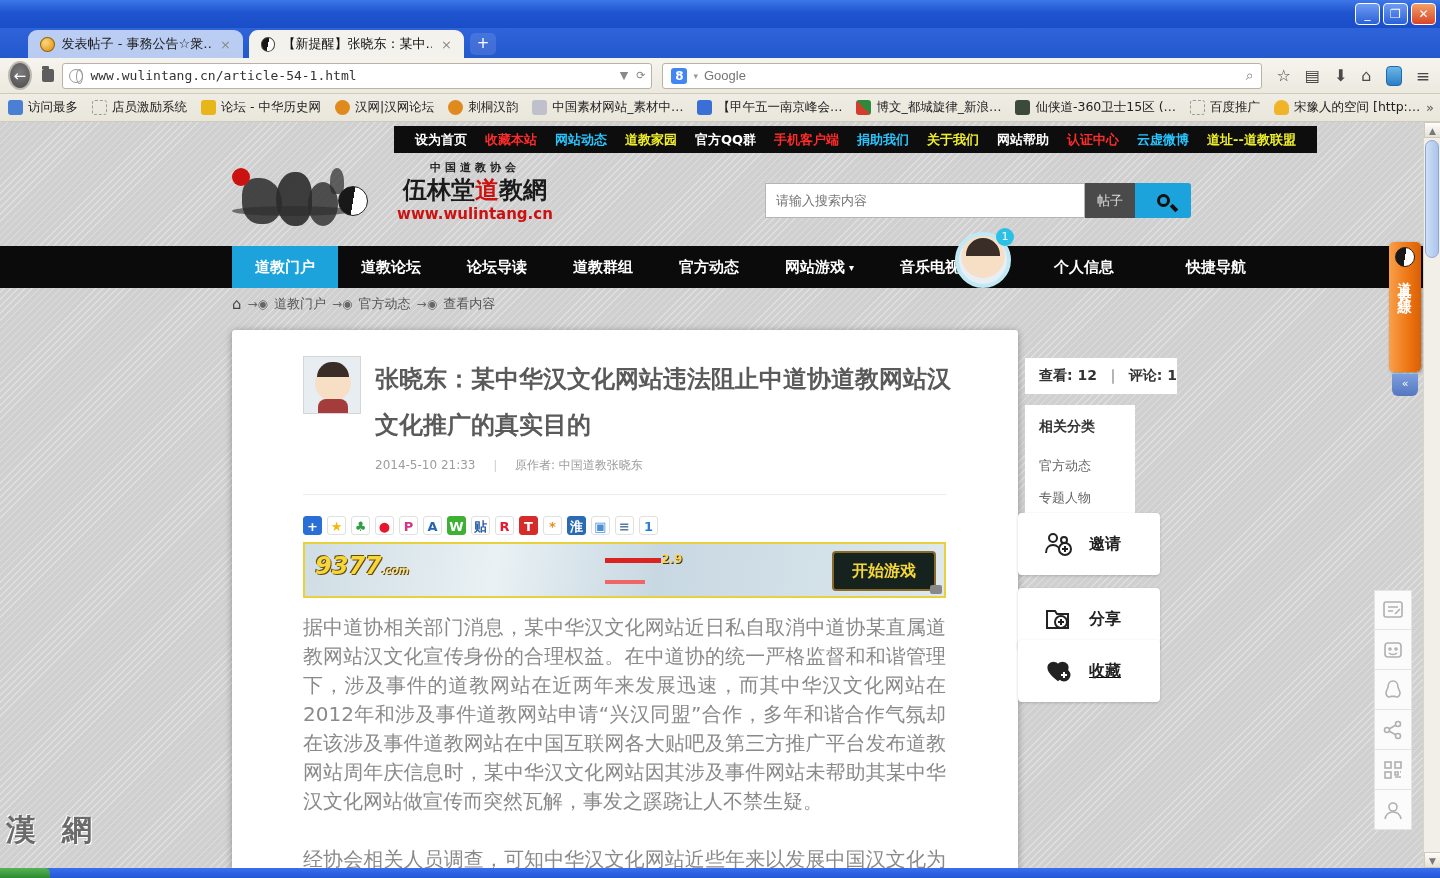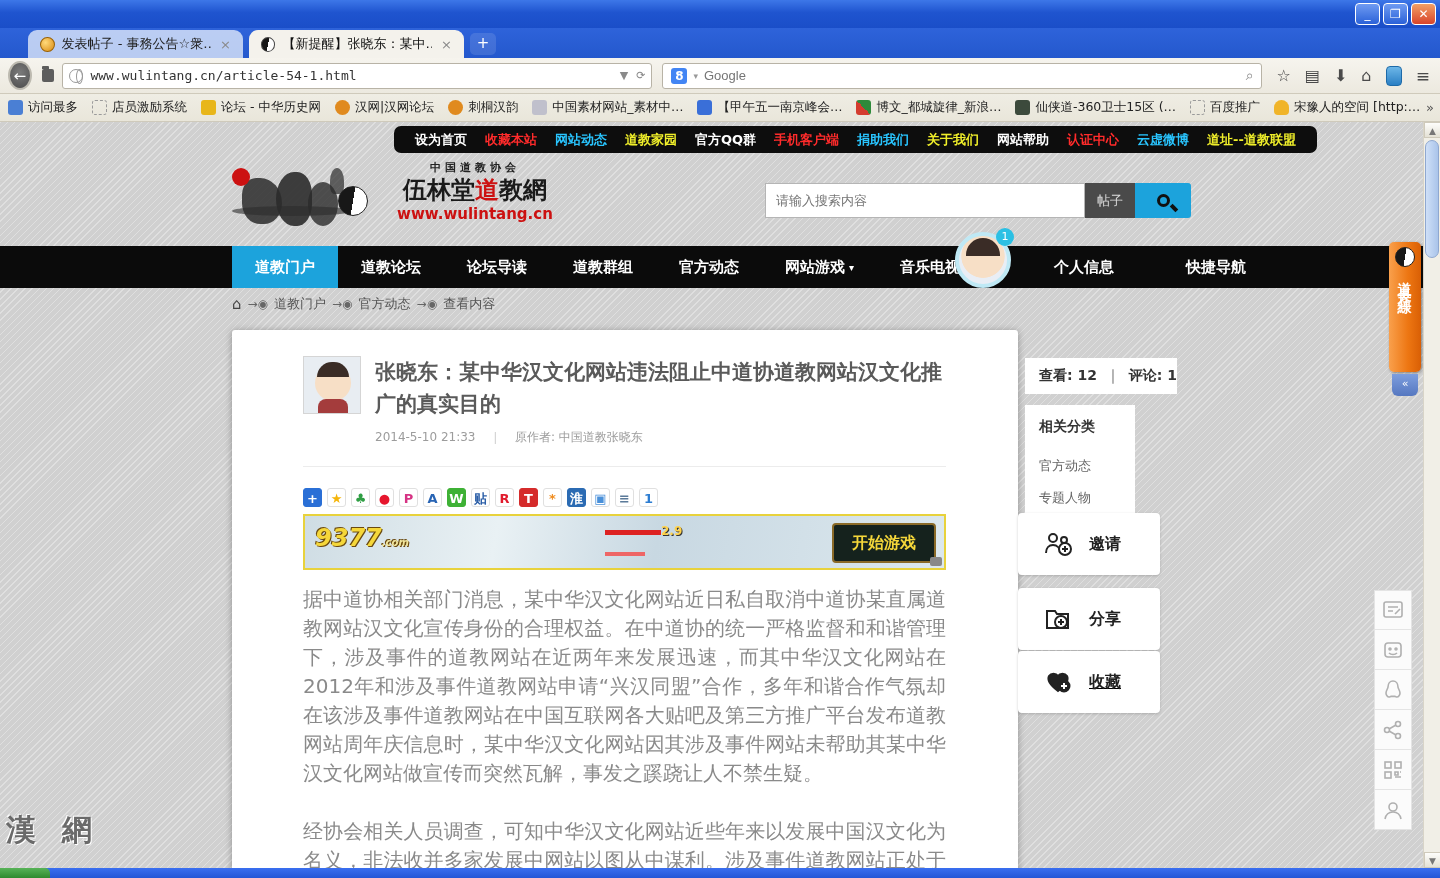--- a/index.html
+++ b/index.html
@@ -61,21 +61,21 @@
   .bm.dashed .bmic { background:transparent; border:1px dashed #9a9a9a; }
   .bm-chev { position:absolute; right:6px; top:6px; color:#555; font-size:13px; }
 
   
   .viewport { position:absolute; left:0; top:122px; width:1423px; height:746px; overflow:hidden;
     background:#d0d0d0;
     background-image:repeating-linear-gradient(135deg, rgba(255,255,255,.33) 0 1px, transparent 1px 5px); }
 
   
   .toplinks { position:absolute; left:394px; top:4px; height:27px; background:#0d0d0d;
-    display:flex; align-items:center; padding:0 12px; gap:0;border-radius:7px; }
+    display:flex; align-items:center; padding:0 12px; gap:0; }
   .tl { font-size:13px; font-weight:bold; padding:0 9px; white-space:nowrap; }
   .c-white{color:#ffffff;} .c-red{color:#ff2b2b;} .c-cyan{color:#29c5ff;} .c-yellow{color:#f0ef2a;}
 
   
   .logo { position:absolute; left:230px; top:38px; width:320px; height:80px; }
   .inkart { position:absolute; left:0; top:4px; width:150px; height:72px; }
   .inkart i { position:absolute; display:block; background:#2b2b2b; }
   .reddot { position:absolute; left:2px; top:8px; width:18px; height:18px; border-radius:50%; background:#cc1111; }
   .yy { width:30px; height:30px; border-radius:50%; background:linear-gradient(100deg,#181818 50%,#ffffff 50%); border:1px solid #222; position:absolute; left:108px; top:26px; }
   .brandtxt { position:absolute; left:145px; top:0; width:200px; text-align:center; }
@@ -111,21 +111,21 @@
   .crumb-sep { color:#666; font-size:12px; }
 
   
   .card { position:absolute; left:232px; top:208px; width:786px; height:640px; background:#fff;
     border-radius:3px; box-shadow:0 1px 7px rgba(0,0,0,.33); padding:26px 72px 0 71px; }
   .author-row { display:flex; gap:14px; }
   .avatar56 { width:58px; height:58px; background:#e8edf2; border:1px solid #d5d5d5; position:relative; flex:none; }
   .avatar56 .face { position:absolute; left:11px; top:8px; width:36px; height:36px; border-radius:50%; background:#f7dfc6; }
   .avatar56 .hair { position:absolute; left:13px; top:5px; width:32px; height:15px; border-radius:16px 16px 0 0; background:#3a2c26; }
   .avatar56 .shirt{ position:absolute; left:14px; top:42px; width:30px; height:14px; border-radius:8px 8px 0 0; background:#a43c3c; }
-  .a-title { font-size:21px; line-height:32px; font-weight:bold; color:#5a5a5a; width:585px; }
+  .a-title { font-size:24px; line-height:46px; font-weight:bold; color:#5a5a5a; width:585px; }
   .a-meta { font-size:12px; color:#9c9c9c; margin-top:9px; }
   .a-meta .sep { margin:0 10px; color:#c0c0c0; }
   .a-divider { border-top:1px solid #ececec; margin-top:20px; }
   .share-row { display:flex; gap:5px; margin-top:21px; align-items:center; }
   .sh { width:19px; height:19px; border-radius:3px; font-size:13px; font-weight:bold; text-align:center; line-height:19px; border:1px solid #e0e0e0; }
   .adbanner { margin-top:7px; height:56px; border:2px solid #e8d23c; position:relative;
     background:linear-gradient(100deg,#cfdde4,#e9f1f4 30%,#c8d8e2 55%,#dce8ee); overflow:hidden; }
   .ad-logo { position:absolute; left:10px; top:8px; font-size:24px; font-weight:bold; font-style:italic; color:#f5d73a; text-shadow:1px 1px 0 #6a4a10, -1px -1px 0 #6a4a10; }
   .ad-logo small { font-size:10px; color:#f0e49a; }
   .ad-fx1 { position:absolute; left:300px; top:14px; width:56px; height:5px; background:#d22; }
@@ -141,21 +141,21 @@
 
   
   .stats { position:absolute; left:1025px; top:236px; width:152px; height:36px; background:#fff;
     display:flex; align-items:center; padding-left:14px; font-size:14px; font-weight:bold; color:#333; gap:9px; }
   .catbox { position:absolute; left:1025px; top:283px; width:110px; background:#fff; padding-bottom:6px; }
   .catbox .cb-title { font-size:14px; font-weight:bold; color:#333; padding:13px 0 14px 14px; }
   .catbox .cb-link { font-size:13px; color:#666; padding:7px 0 7px 14px; }
   .actioncard { position:absolute; left:1018px; width:142px; height:62px; background:#fff; border-radius:4px;
     box-shadow:0 1px 3px rgba(0,0,0,.18); display:flex; align-items:center; gap:15px; padding-left:26px; }
   .actioncard .lbl { font-size:16px; color:#222; font-weight:bold; }
-  .ac1{top:391px;} .ac2{top:466px;} .ac3{top:529px;text-decoration:underline;}
+  .ac1{top:391px;} .ac2{top:466px;} .ac3{top:518px;text-decoration:underline;}
 
   
   .ribbon { position:absolute; left:1389px; top:120px; width:32px; height:130px; border-radius:5px;
     background:linear-gradient(90deg,#f9a04c,#ed7612 60%,#d95f05); box-shadow:1px 1px 3px rgba(0,0,0,.4);
     display:flex; flex-direction:column; align-items:center; padding-top:5px; }
   .ribbon .yy2 { width:20px; height:20px; border-radius:50%; background:linear-gradient(100deg,#181818 50%,#fff 50%); border:1px solid #222; }
   .ribbon .vtext { writing-mode:vertical-rl; color:#fff; font-size:14px; font-weight:bold; letter-spacing:6px; margin-top:4px; }
   .ribbon-tab { position:absolute; left:1392px; top:252px; width:26px; height:22px; border-radius:0 0 6px 6px;
     background:linear-gradient(#7d9ede,#5577c0); color:#fff; font-size:11px; text-align:center; line-height:20px; }
 

